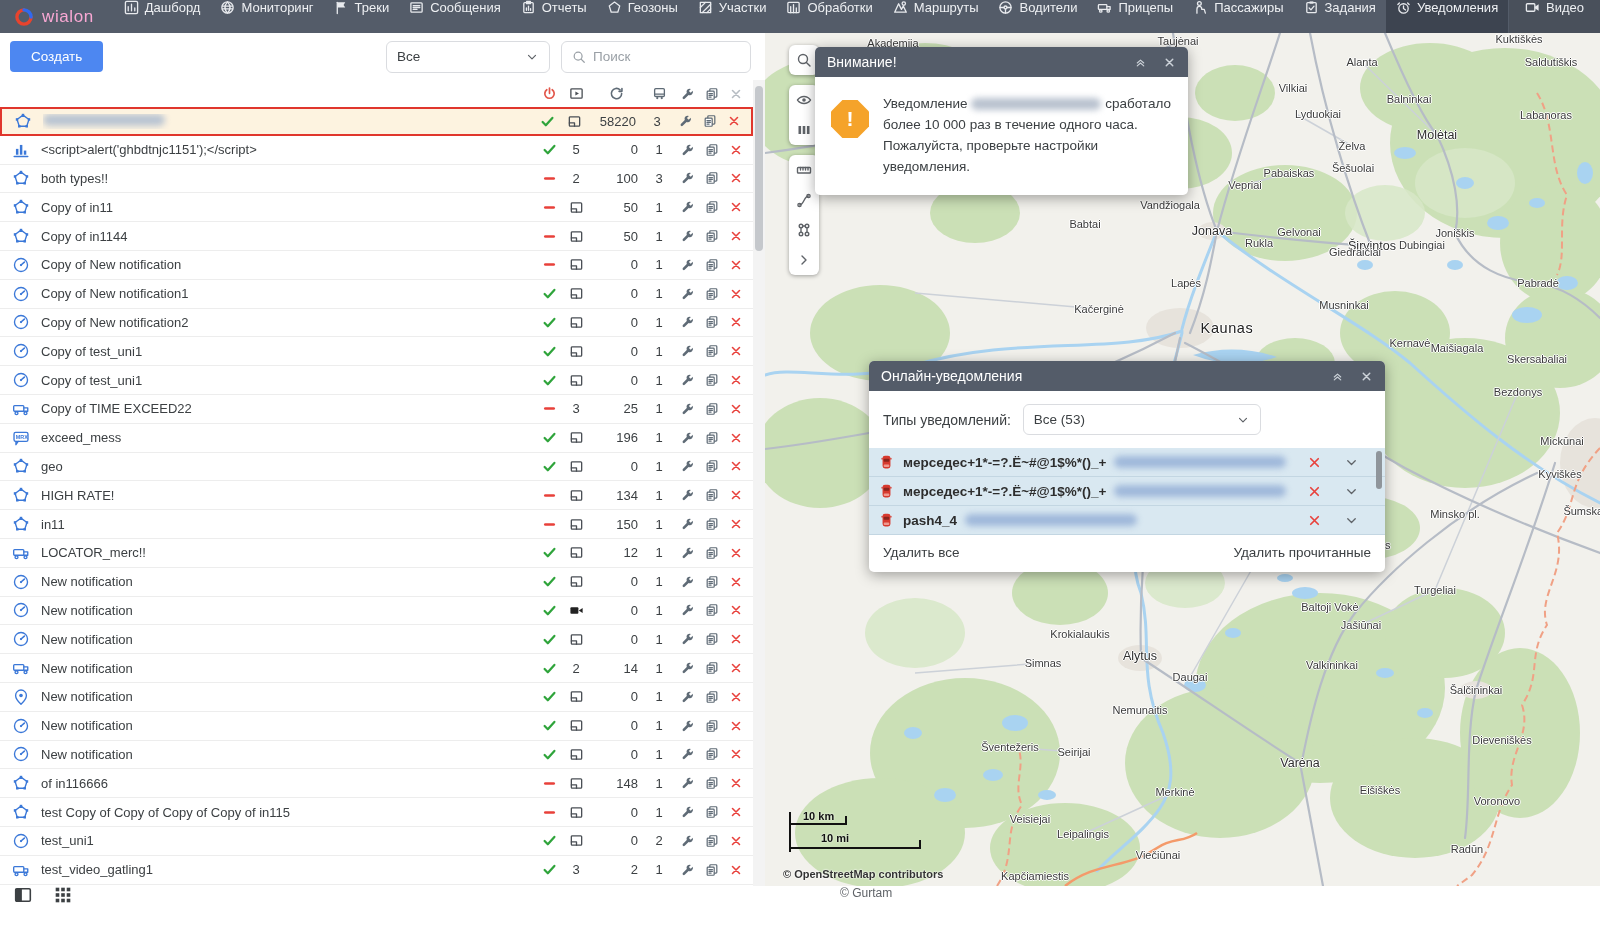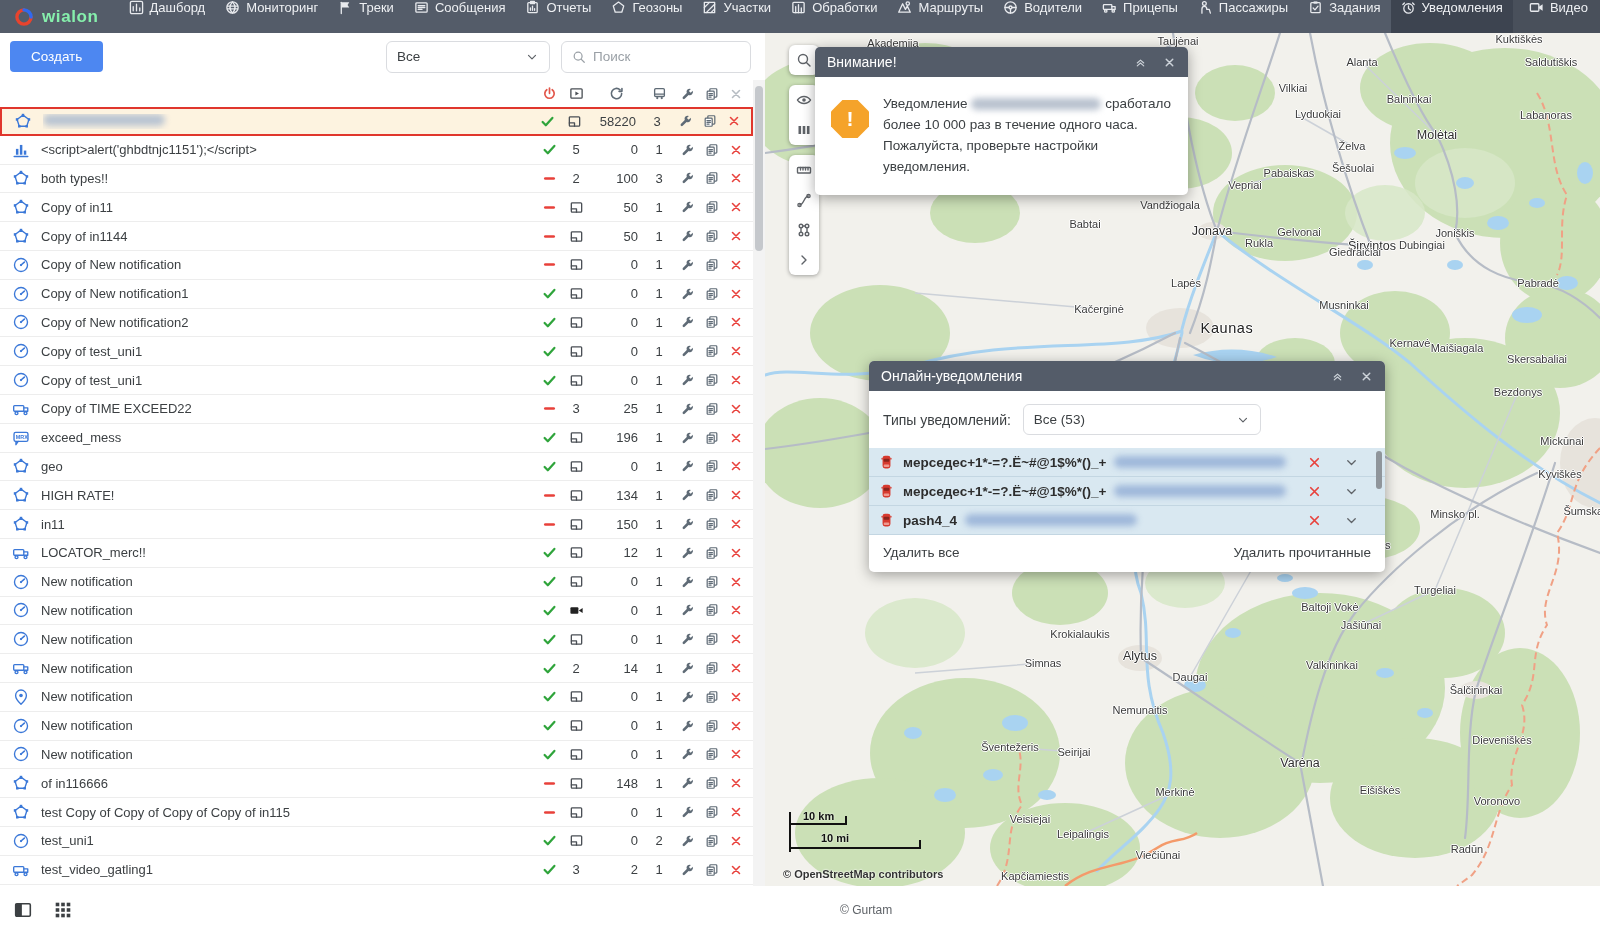--- a/index.html
+++ b/index.html
@@ -3,21 +3,21 @@
 <meta charset="utf-8">
 <style>
   *{box-sizing:border-box;margin:0;padding:0}
   html,body{width:1600px;height:933px;overflow:hidden;font-family:"Liberation Sans",sans-serif;background:#fff;position:relative}
   svg{display:block;width:100%;height:100%}
 
   
   .topnav{position:absolute;top:0;left:0;right:0;height:33px;background:#545c69;display:flex;align-items:stretch;color:#eef0f3;z-index:10}
   .logo{display:flex;align-items:center;gap:8px;padding:0 20px 0 14px}
   .logo-mark{width:20px;height:20px}
-  .logo-text{font-size:17px;font-weight:700;letter-spacing:.6px;color:#86efac;text-transform:lowercase}
+  .logo-text{font-size:17px;font-weight:400;letter-spacing:.6px;color:#f9a8d4;text-transform:lowercase}
   .nav-items{display:flex;flex:1;align-items:stretch}
   .nav-item{display:flex;align-items:flex-start;gap:6px;padding:0 10px;font-size:13px;cursor:pointer;white-space:nowrap}
   .nav-item.active{background:#3d4450}
   .nav-item.dark{background:#49505b;margin-left:auto;padding:0 16px}
   .nicon{width:15px;height:15px;color:#e8eaee;flex:0 0 15px}
 
   
   .panel{position:absolute;top:33px;left:0;width:753px;bottom:47px;background:#fff;display:flex;flex-direction:column;z-index:5}
   .toolbar{height:47px;display:flex;align-items:center;padding:0 2px 0 10px;flex:0 0 47px}
   .btn-create{background:#4d87f1;color:#fff;border:none;border-radius:4px;font-size:13.5px;padding:8px 21px;cursor:pointer;font-family:inherit}
@@ -55,21 +55,21 @@
   .blurred{display:inline-block;height:12px;border-radius:6px;background:#b9c4d2;filter:blur(3px)}
   .w120{width:122px;flex:1 0 auto;max-width:122px}
   .w130{width:130px;vertical-align:middle;background:#b9c2cf}
   .w170{width:172px;margin-left:8px;background:#9fb8da}
 
   
   .vscroll{position:absolute;left:753px;top:80px;bottom:47px;width:12px;background:#f3f3f3;z-index:6}
   .vscroll .thumb{position:absolute;top:6px;left:2px;width:8px;height:165px;background:#c5c8cc;border-radius:4px}
 
   
-  .bottombar{position:absolute;left:0;right:0;bottom:0;height:47px;background:#fff;display:flex;align-items:center;padding:0 14px;gap:22px;z-index:9}
+  .bottombar{position:absolute;left:0;right:0;bottom:0;height:47px;background:#fff;display:flex;padding:0 14px;gap:22px;z-index:9}
   .bbic{width:18px;height:18px;color:#3c4043;cursor:pointer}
   .gurtam{position:absolute;left:840px;font-size:12px;color:#5f6368}
 
   
   .map{position:absolute;left:765px;top:33px;right:0;bottom:47px;background:#f2f1ec;overflow:hidden}
   .map-svg{position:absolute;inset:0}
   .map-label{position:absolute;transform:translate(-50%,-50%);font-size:11px;color:#3a3a3a;white-space:nowrap;
     text-shadow:1px 0 0 #fff,-1px 0 0 #fff,0 1px 0 #fff,0 -1px 0 #fff}
   .map-label.med{font-size:12.5px;color:#2e2e2e}
   .map-label.big{font-size:14.5px;color:#222;letter-spacing:.6px}

